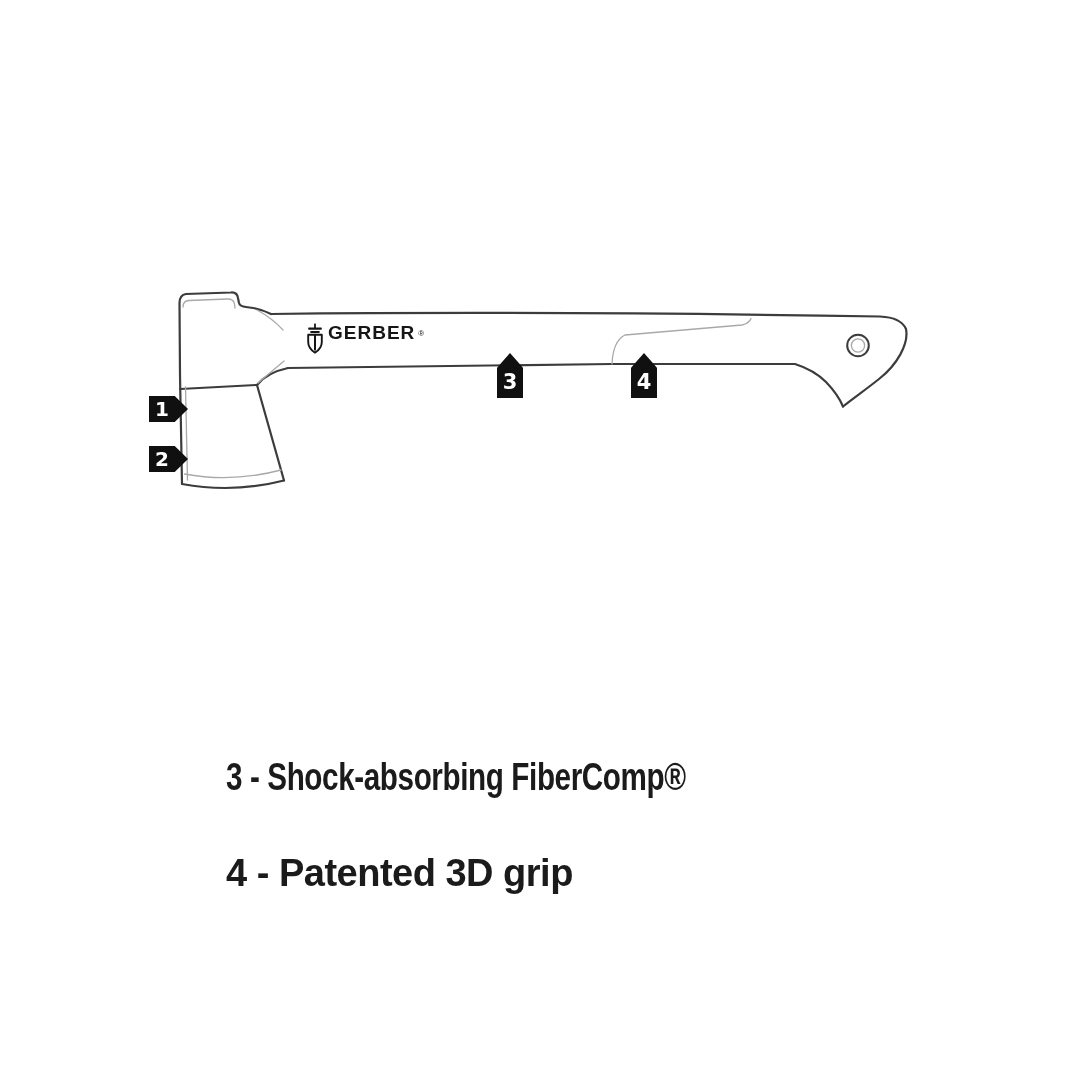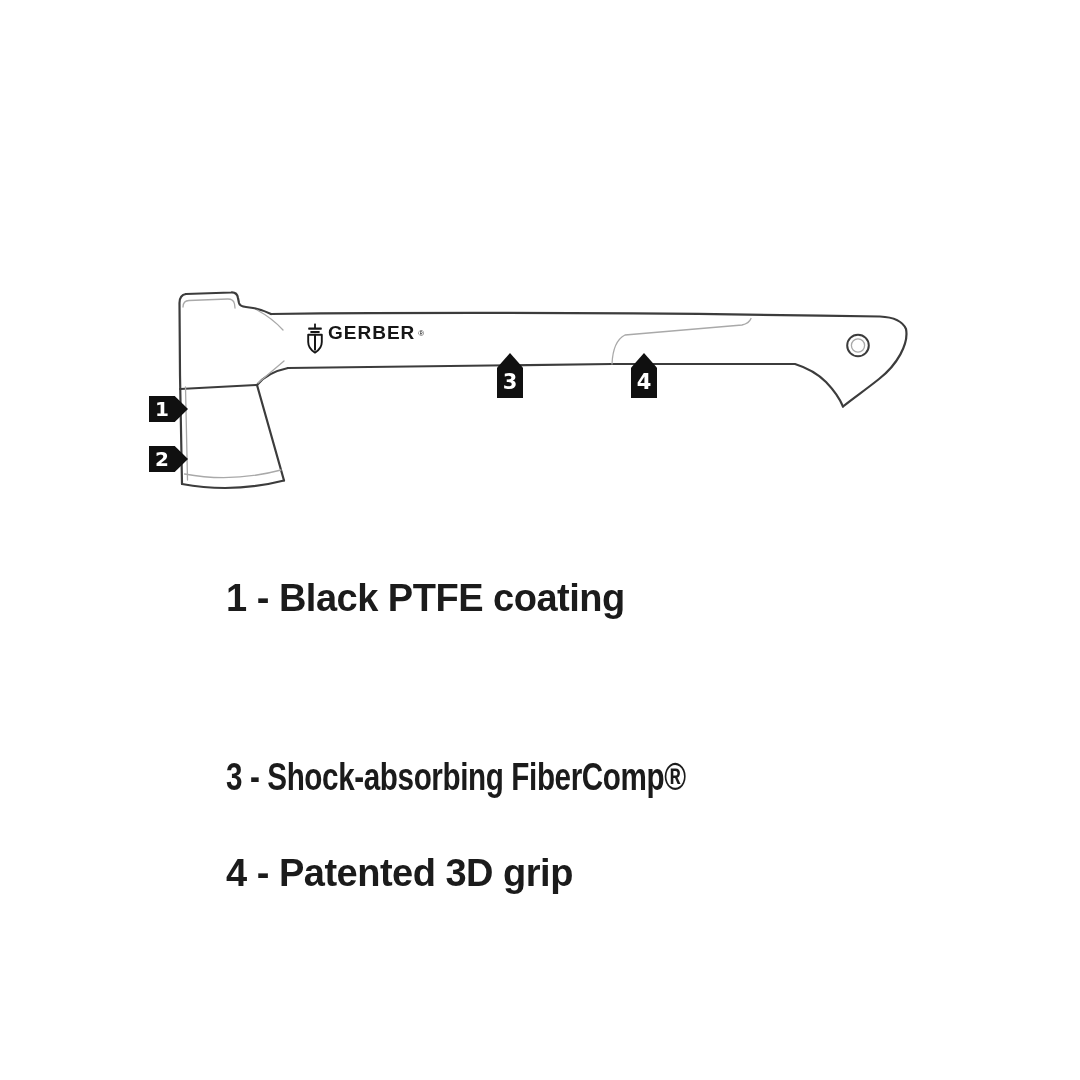--- a/index.html
+++ b/index.html
@@ -122,17 +122,16 @@
   <div class="marker arrow-right m2">
     <span>2</span>
   </div>
   <div class="marker pent-up m3">
     <span>3</span>
   </div>
   <div class="marker pent-up m4">
     <span>4</span>
   </div>
 
-  <div class="legend-item li1">1 - Black PTFE coating</div>
   <div class="legend-item li3">3 - Shock-absorbing FiberComp®</div>
   <div class="legend-item li4">4 - Patented 3D grip</div>
 
 </div>
 
 </body></html>

